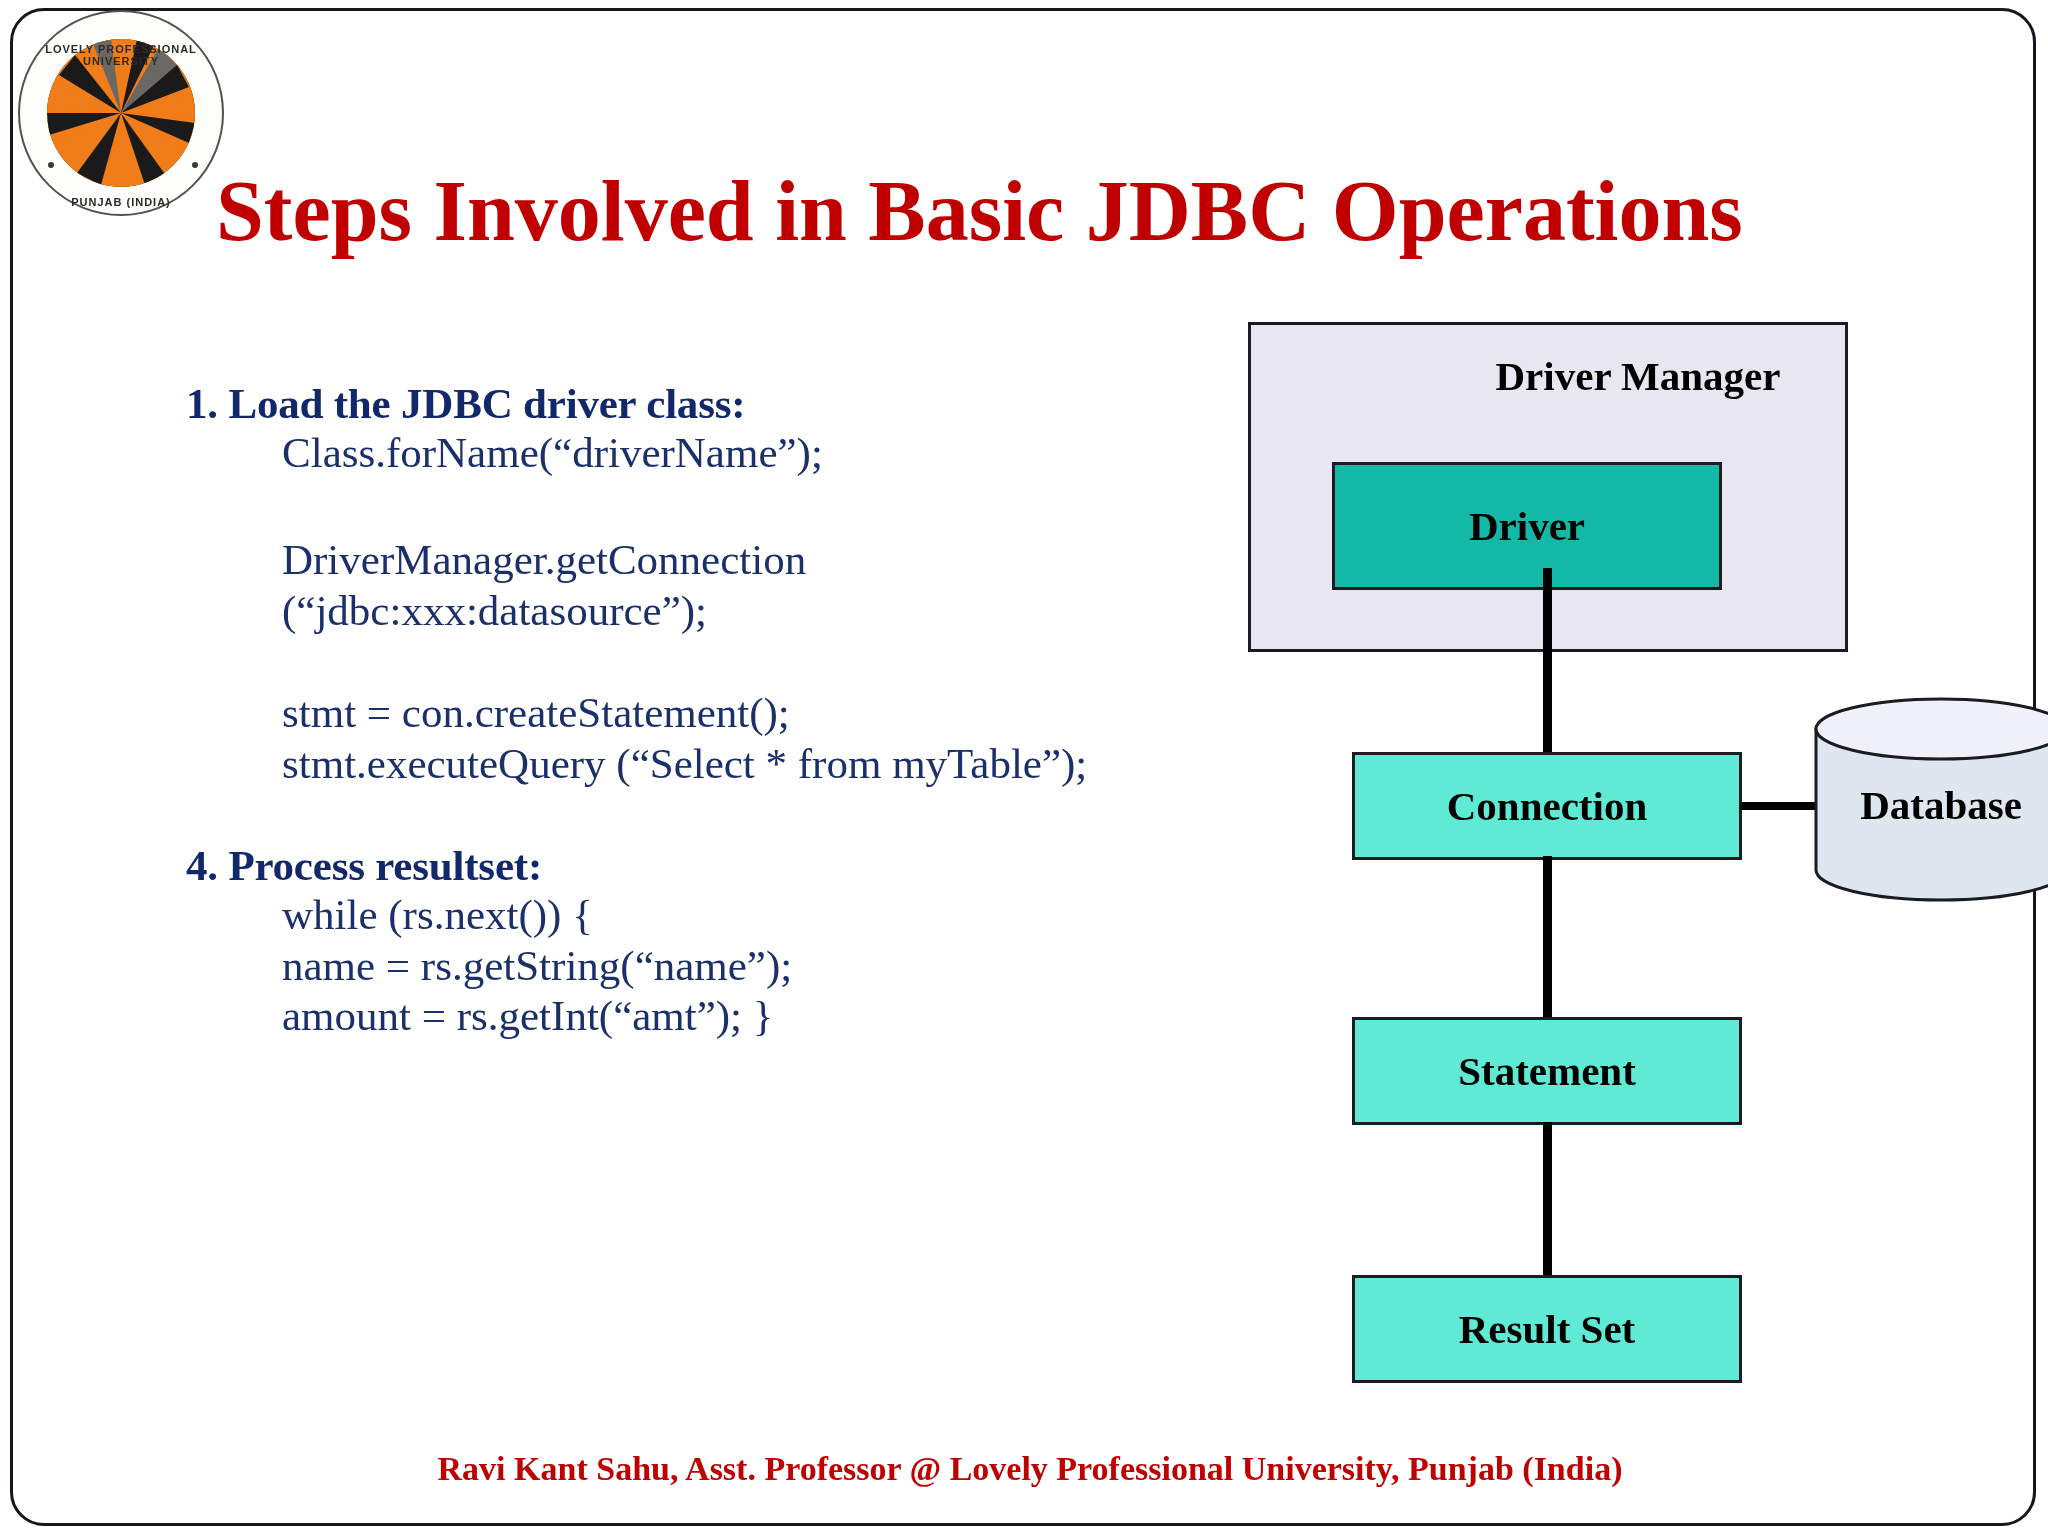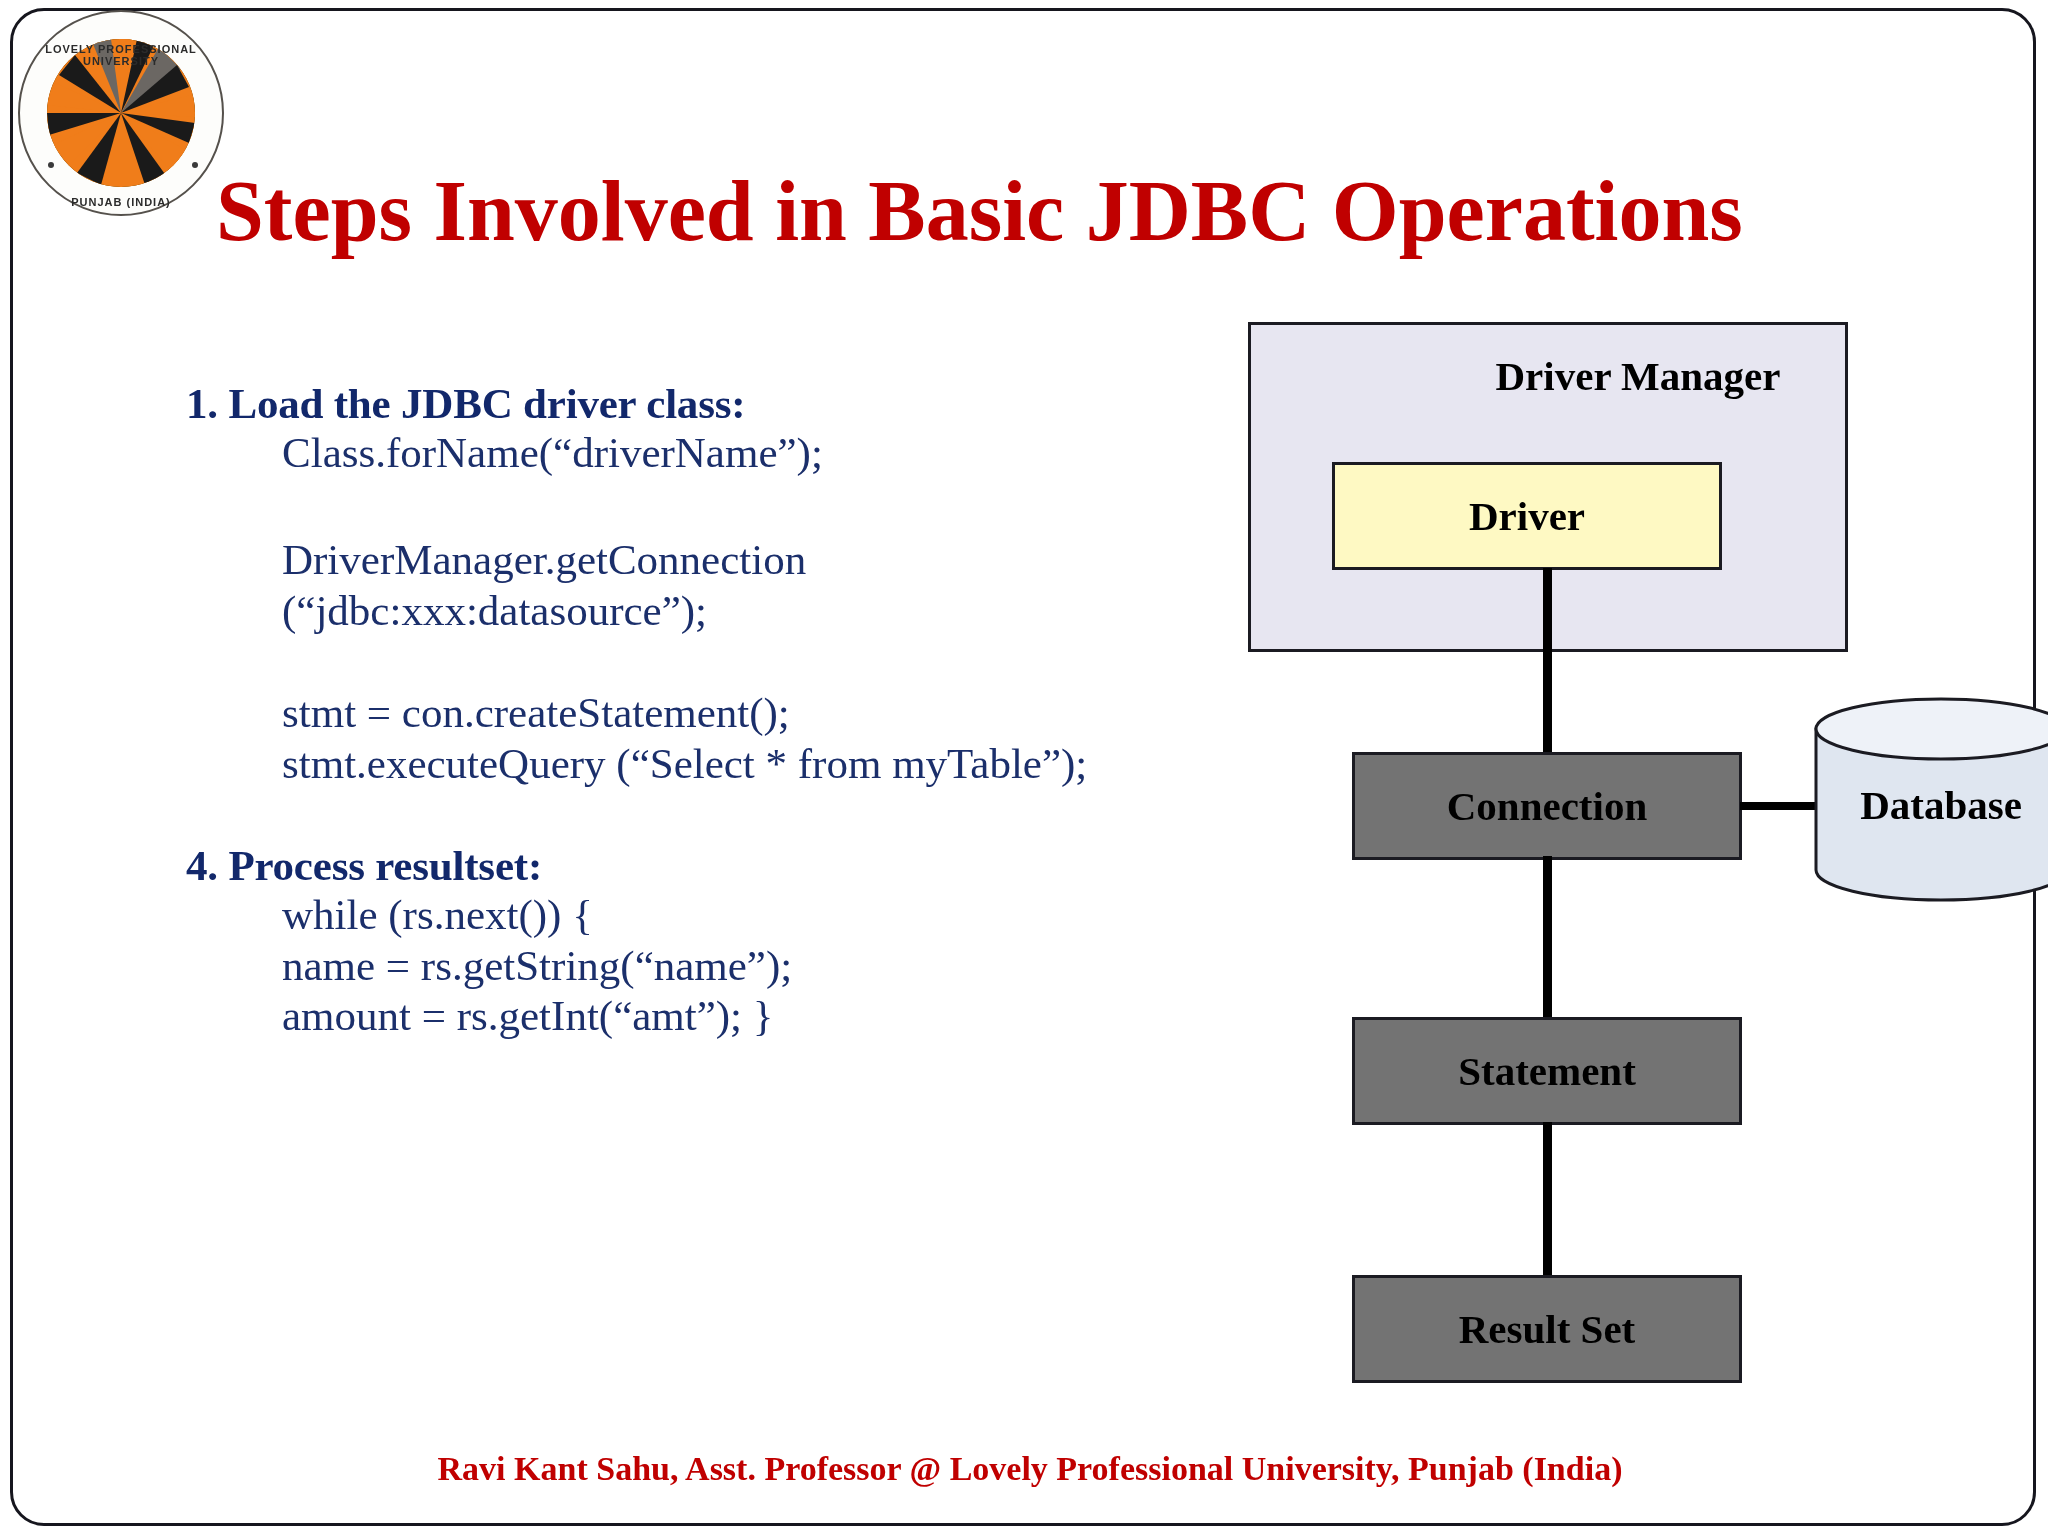--- a/index.html
+++ b/index.html
@@ -145,33 +145,33 @@
     text-align: center;
     font-size: 41px;
     font-weight: bold;
     color: #000000;
   }
   .driver-box {
     position: absolute;
     left: 104px;
     top: 162px;
     width: 390px;
-    height: 108px;
-    background: #fef9c3;
+    height: 128px;
+    background: #14b8a6;
     border: 3px solid #1b1b22;
     box-sizing: border-box;
     display: flex;
     align-items: center;
     justify-content: center;
   }
   .peach-box {
     position: absolute;
     width: 390px;
     height: 108px;
-    background: #737373;
+    background: #5eead4;
     border: 3px solid #1b1b22;
     box-sizing: border-box;
     display: flex;
     align-items: center;
     justify-content: center;
   }
   .box-label {
     font-size: 41px;
     font-weight: bold;
     color: #000000;

